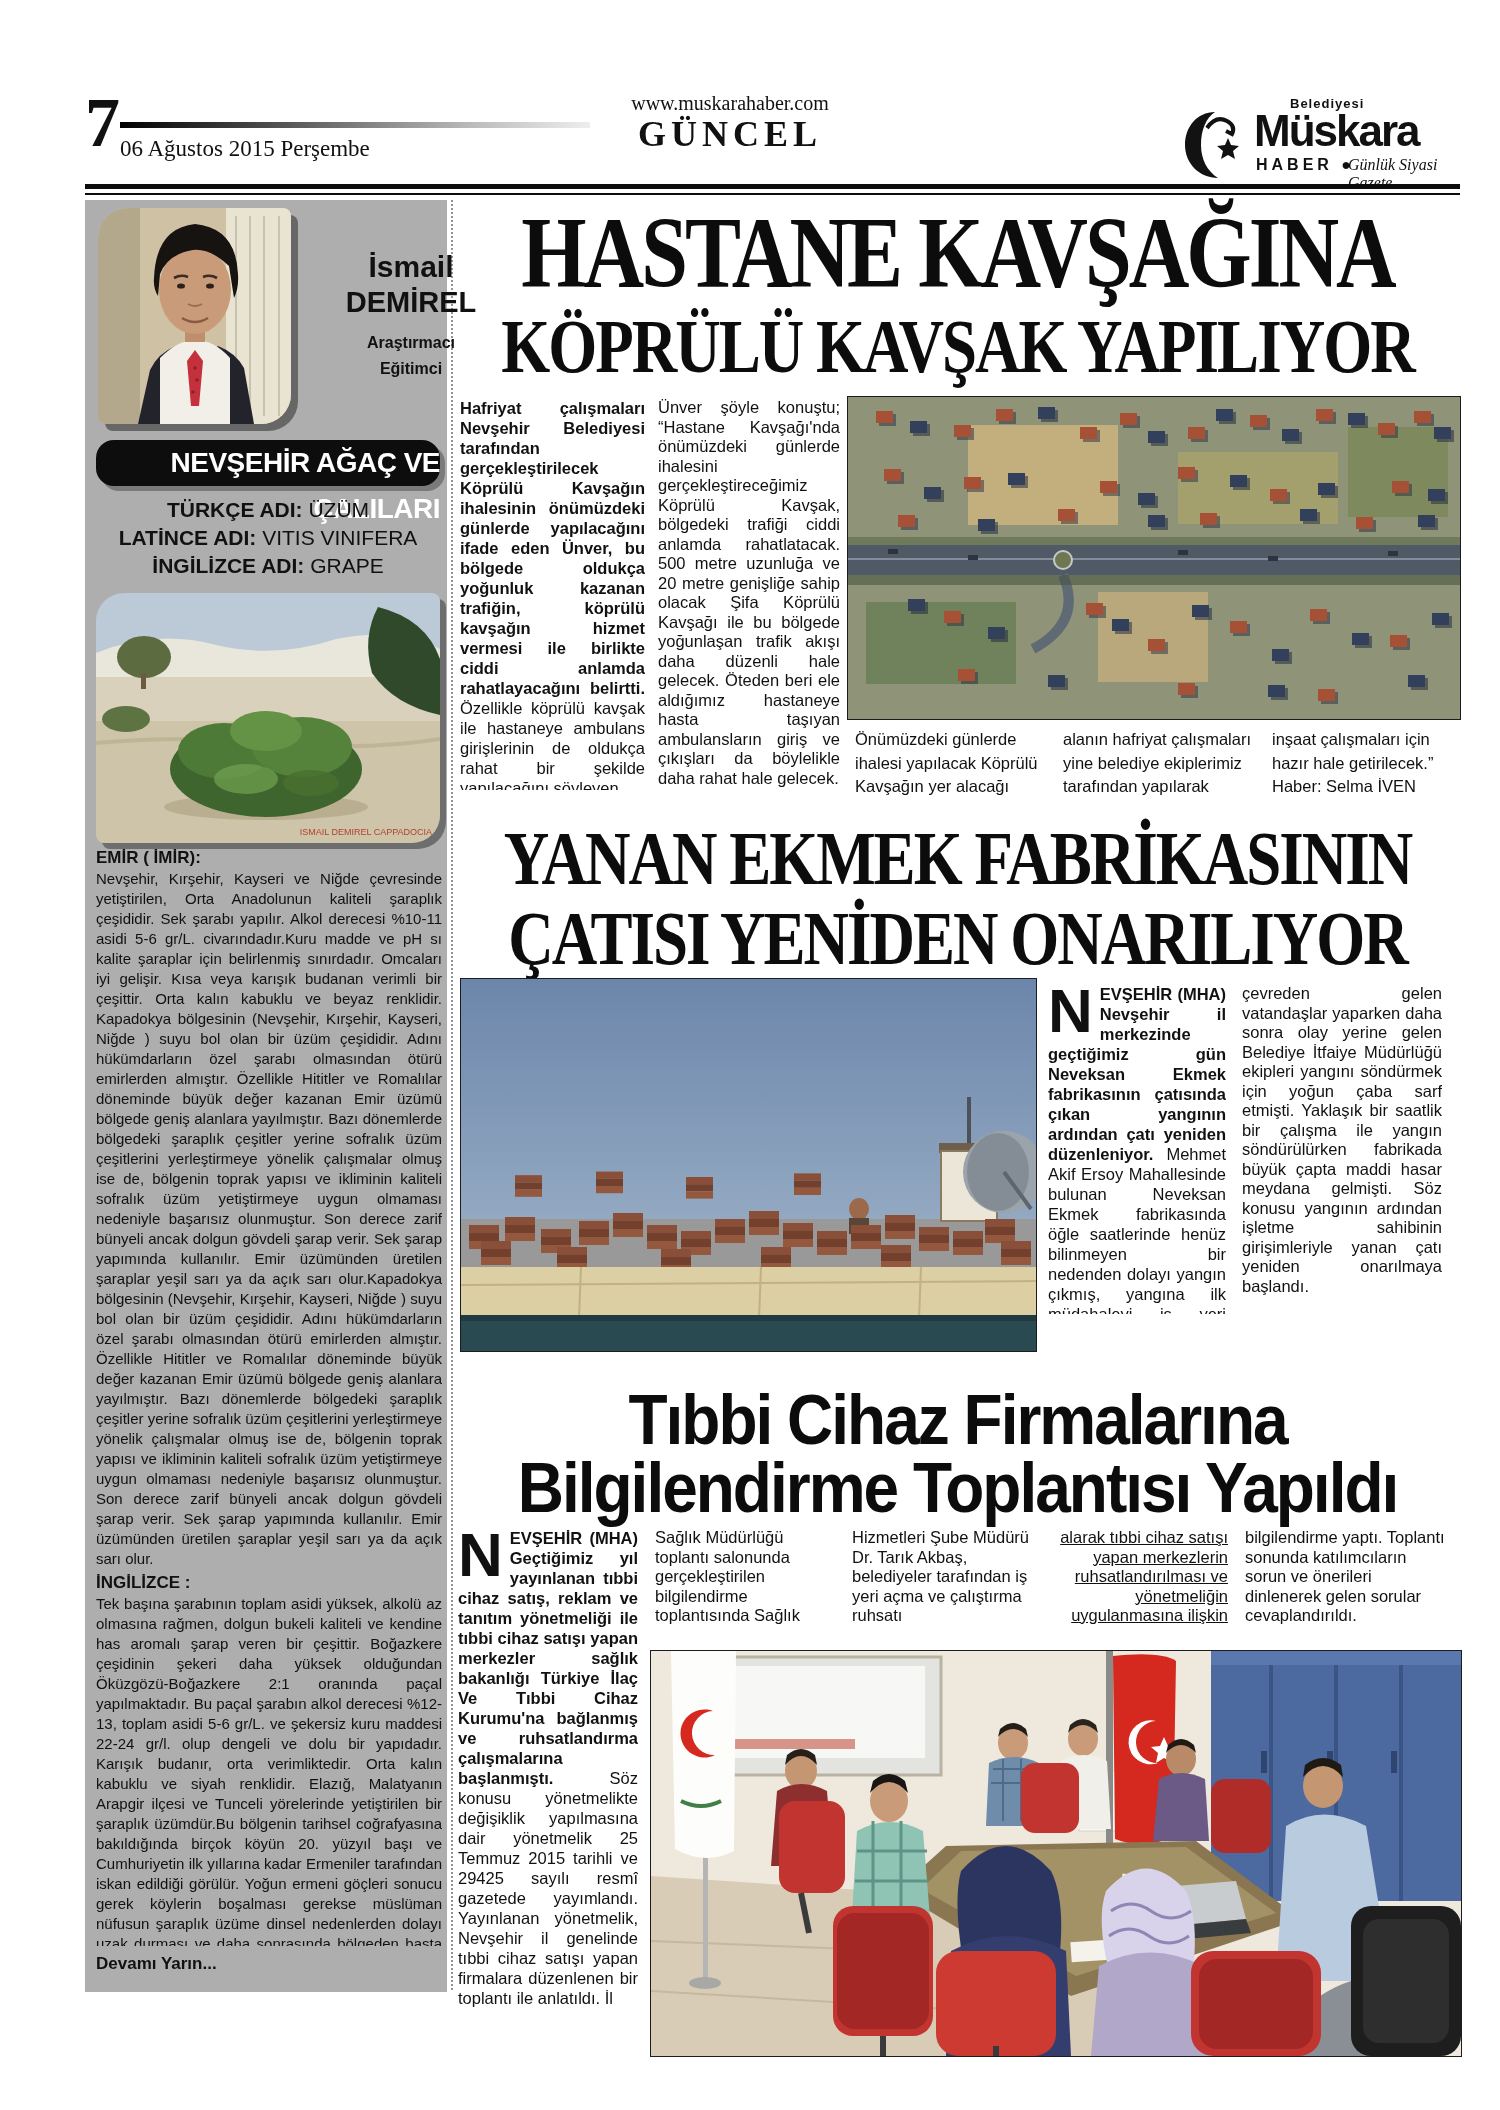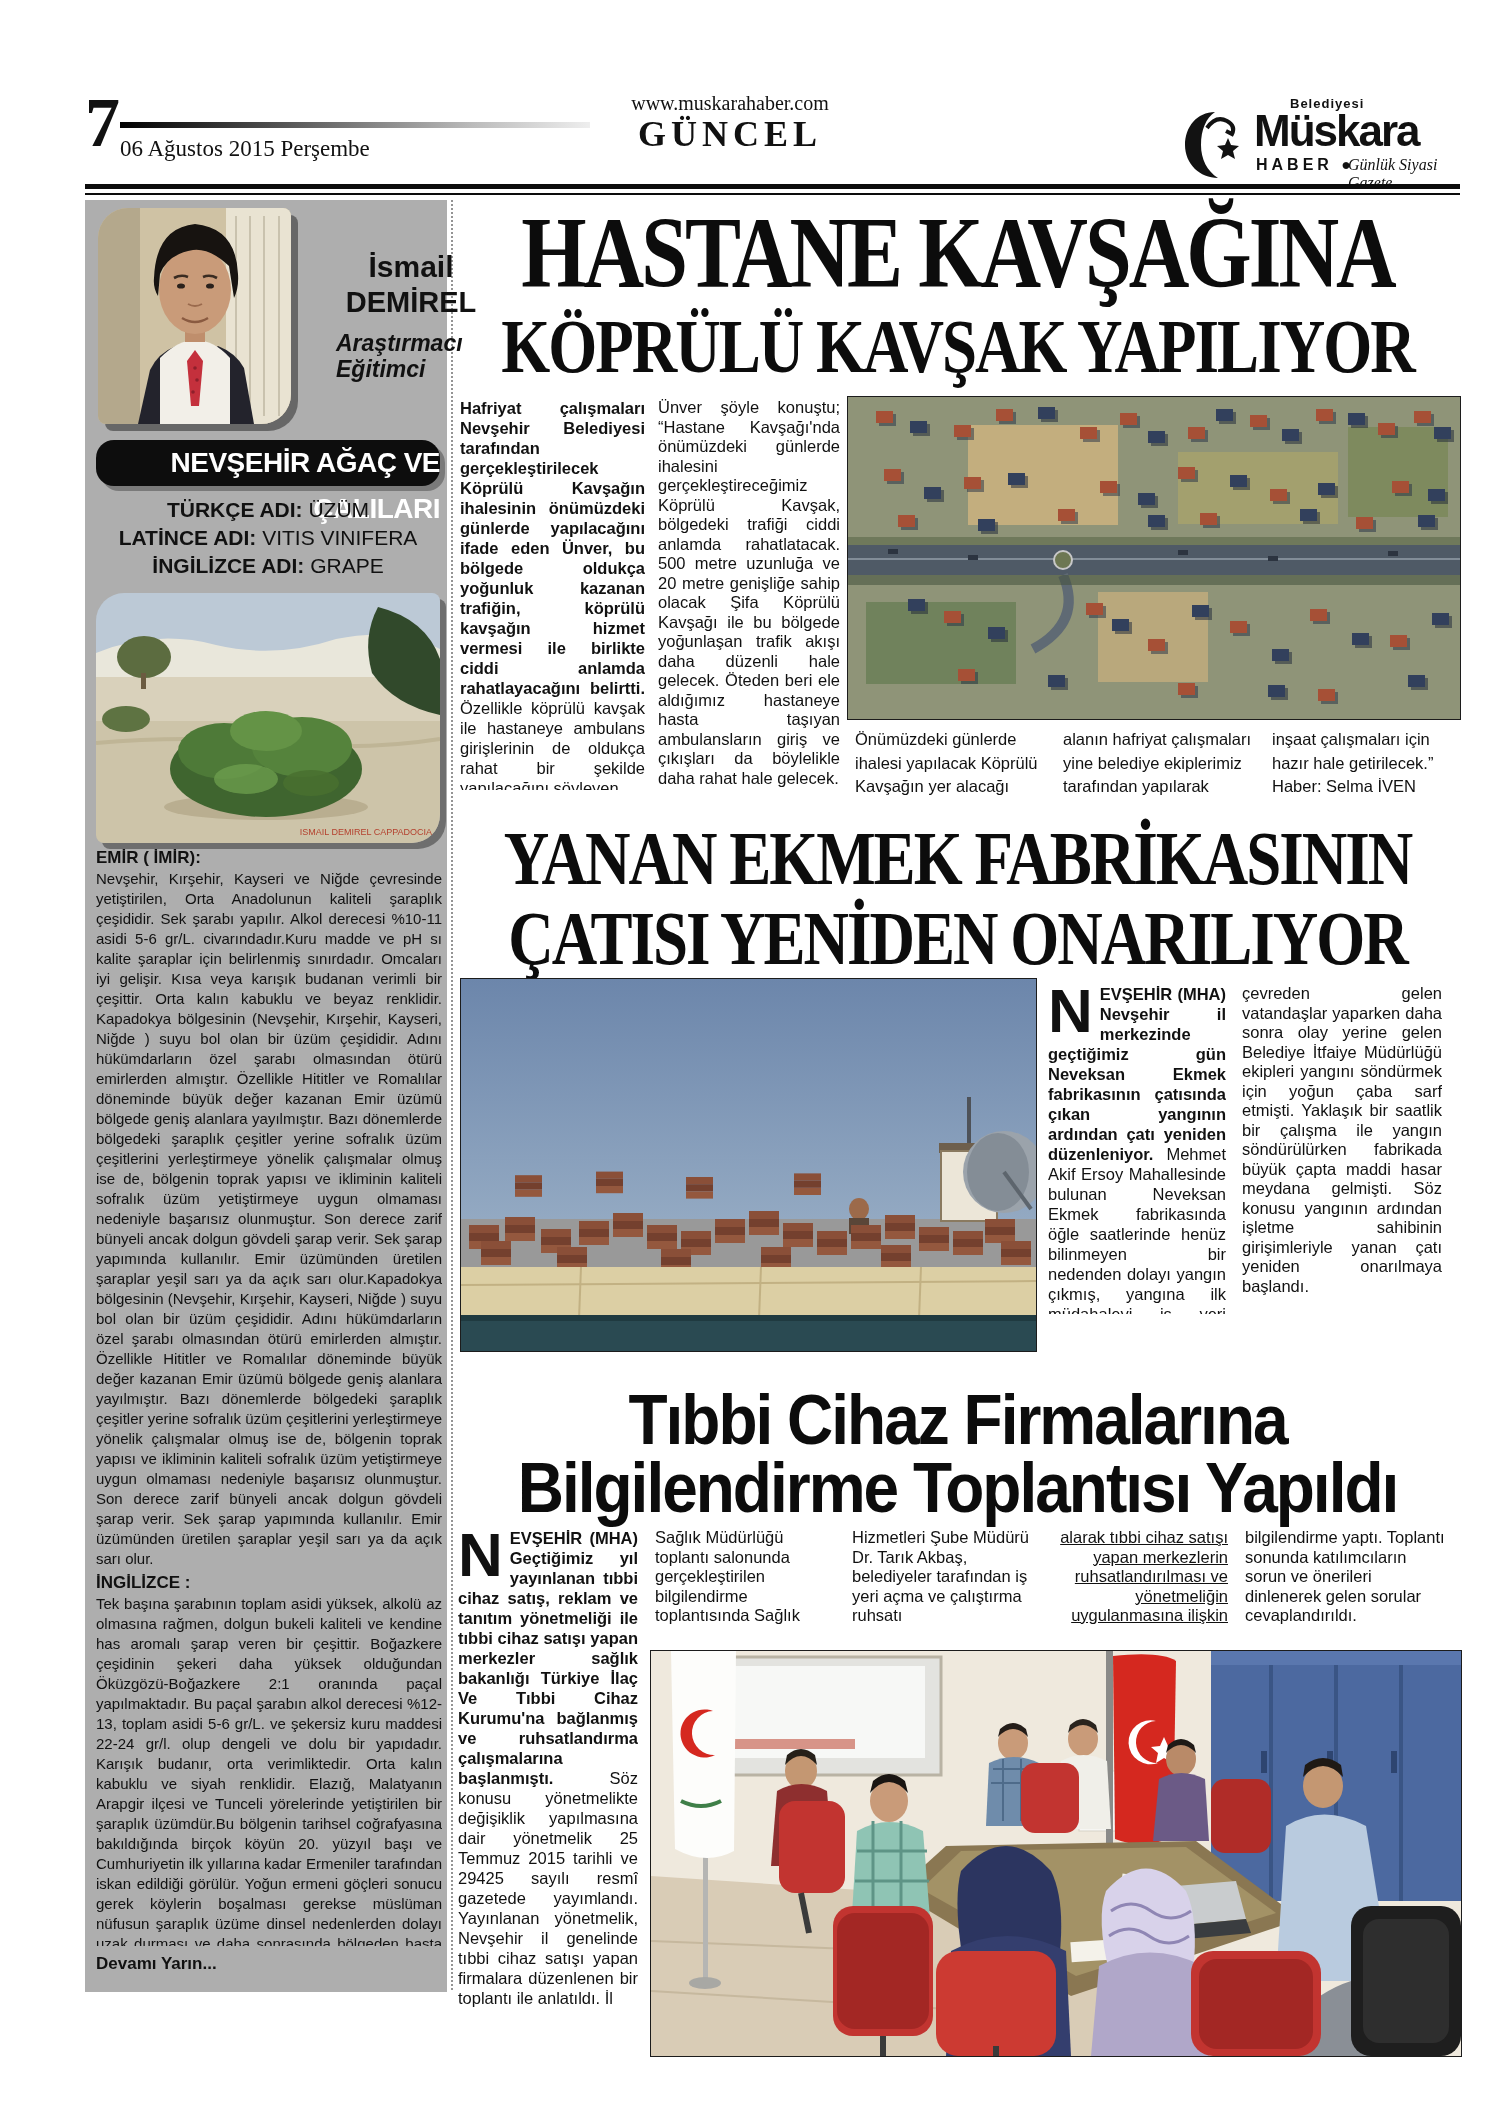--- a/index.html
+++ b/index.html
@@ -16,21 +16,21 @@
   .rule-thin{height:2px;background:#0c0c0c;}
   .logo-name{font-family:"Liberation Sans",sans-serif;font-weight:700;font-size:44px;letter-spacing:-2px;line-height:44px;}
   .logo-region{font-weight:700;font-size:13px;letter-spacing:1px;}
   .logo-sub{font-weight:700;font-size:16px;letter-spacing:4px;}
   .logo-slogan{font-family:"Liberation Serif",serif;font-style:italic;font-size:16px;}
   
   .sidebar-bg{background:#aeaeae;}
   .author-photo{border-radius:30px 8px 30px 8px;overflow:hidden;box-shadow:7px 7px 0 rgba(45,45,45,.55);}
   .author-first{font-weight:700;font-size:30px;line-height:34px;text-align:center;}
   .author-last{font-weight:700;font-size:29px;line-height:36px;text-align:center;letter-spacing:0px;}
-  .author-role{font-weight:700;font-size:23px;line-height:26px;font-style:italic;}
+  .author-role{font-weight:700;font-size:16px;line-height:26px;text-align:center;}
   .banner{background:#0d0d0d;color:#fff;border-radius:18px;box-shadow:5px 5px 0 rgba(70,70,70,.5);
           font-weight:700;font-size:28px;line-height:46px;text-align:right;letter-spacing:-0.5px;}
   .info-line{font-size:21px;line-height:28px;text-align:center;}
   .info-line b{font-weight:700;}
   .plant-photo{border-radius:28px 8px 28px 8px;overflow:hidden;box-shadow:6px 6px 0 rgba(45,45,45,.5);}
   .sb-h{font-weight:700;font-size:17px;line-height:23px;text-align:justify;}
   .sb-p{margin:0;font-size:15px;line-height:20px;text-align:justify;}
   .sb-cont{font-weight:700;font-size:17px;line-height:28px;background:#aeaeae;}
   
   .hl{font-family:"Liberation Serif",serif;font-weight:700;color:#0c0c0c;text-align:center;

